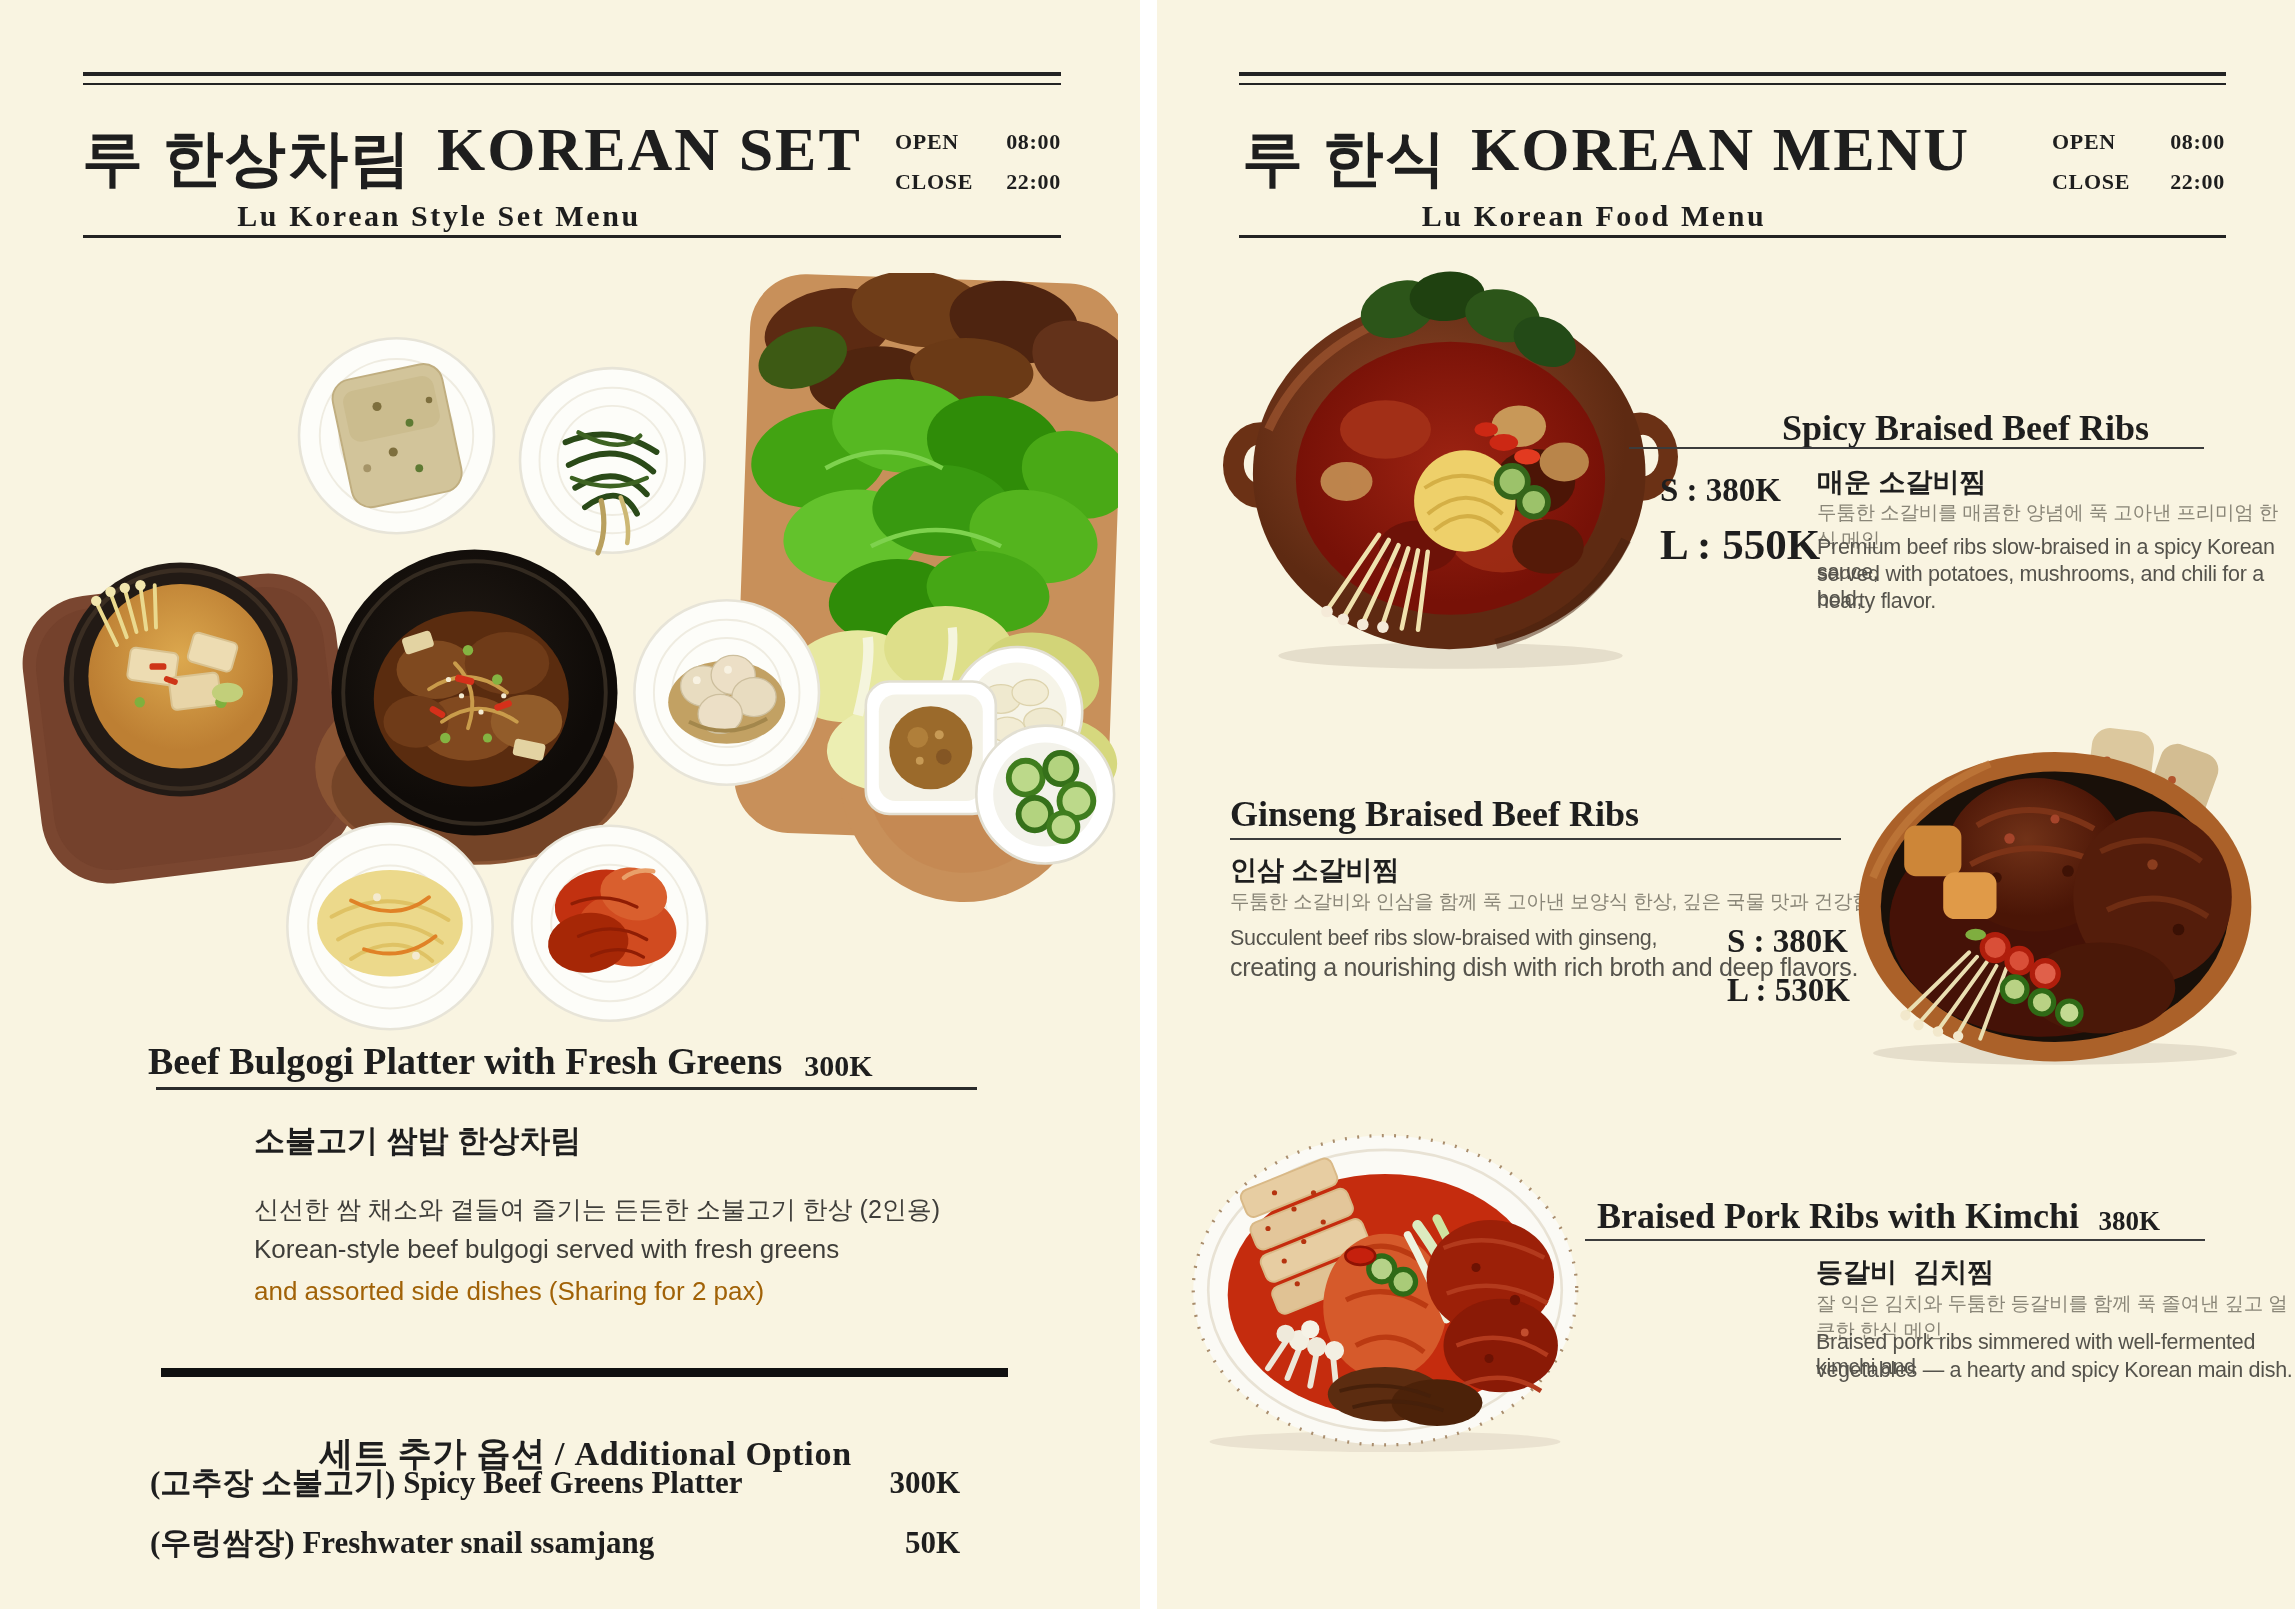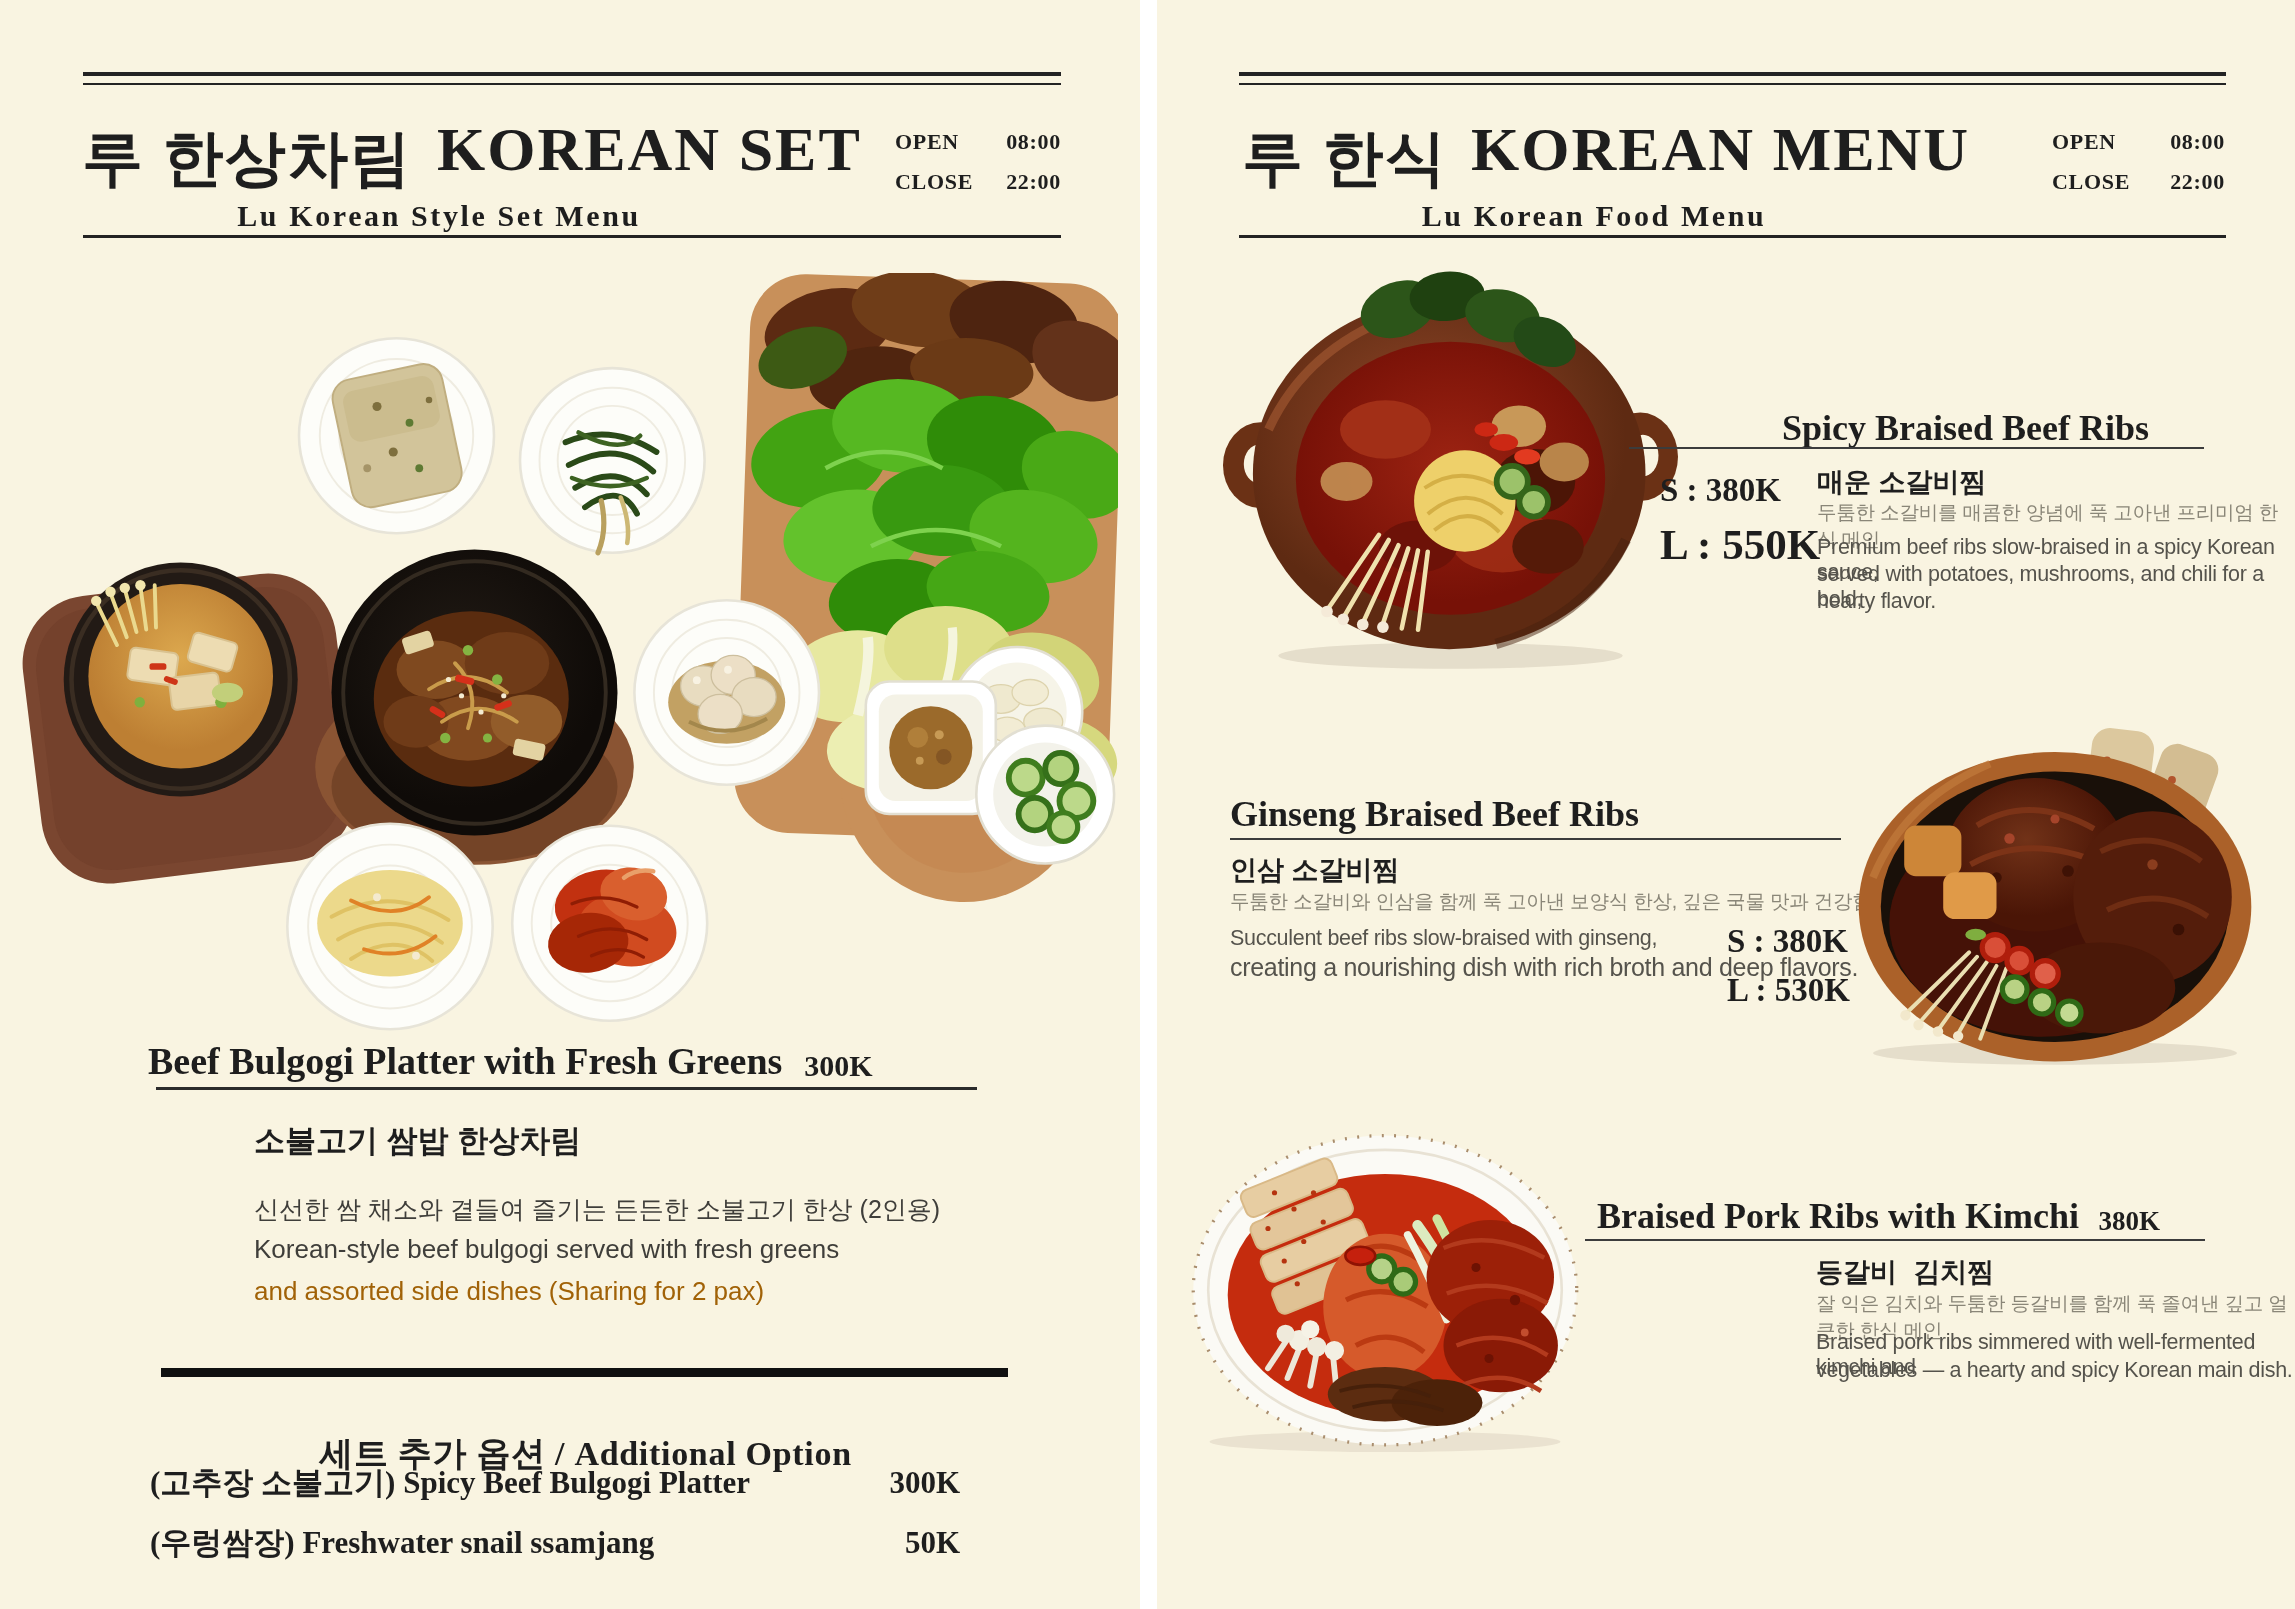--- a/index.html
+++ b/index.html
@@ -287,21 +287,21 @@
 
     <div class="abs sansB" style="left:254px;top:1120px;font-size:31px;">소불고기 쌈밥 한상차림</div>
     <div class="abs sans" style="left:254px;top:1193px;font-size:25px;color:#3f3e3a;">신선한 쌈 채소와 곁들여 즐기는 든든한 소불고기 한상 (2인용)</div>
     <div class="abs sans" style="left:254px;top:1234px;font-size:26px;color:#3f3e3a;">Korean-style beef bulgogi served with fresh greens</div>
     <div class="abs sans" style="left:254px;top:1276px;font-size:26px;color:#a16207;">and assorted side dishes (Sharing for 2 pax)</div>
 
     <div class="abs" style="left:161px;top:1368px;width:847px;height:9px;background:#101010;"></div>
     <div class="abs serifB center" style="left:163px;top:1386px;width:845px;font-size:34px;letter-spacing:0.7px;margin-top:45px;">세트 추가 옵션 / Additional Option</div>
 
     <div class="abs optRow" style="left:150px;top:1462px;width:810px;">
-      <span class="serifB" style="font-size:31px;">(고추장 소불고기) Spicy Beef Bulgogi Platter</span>
+      <span class="serifB" style="font-size:31px;">(고추장 소불고기) Spicy Beef Greens Platter</span>
       <span class="serifB" style="font-size:31px;">300K</span>
     </div>
     <div class="abs optRow" style="left:150px;top:1522px;width:810px;">
       <span class="serifB" style="font-size:31px;">(우렁쌈장) Freshwater snail ssamjang</span>
       <span class="serifB" style="font-size:31px;">50K</span>
     </div>
   </div>
 
   <div class="page" style="left:1157px;width:1290px;">
 

